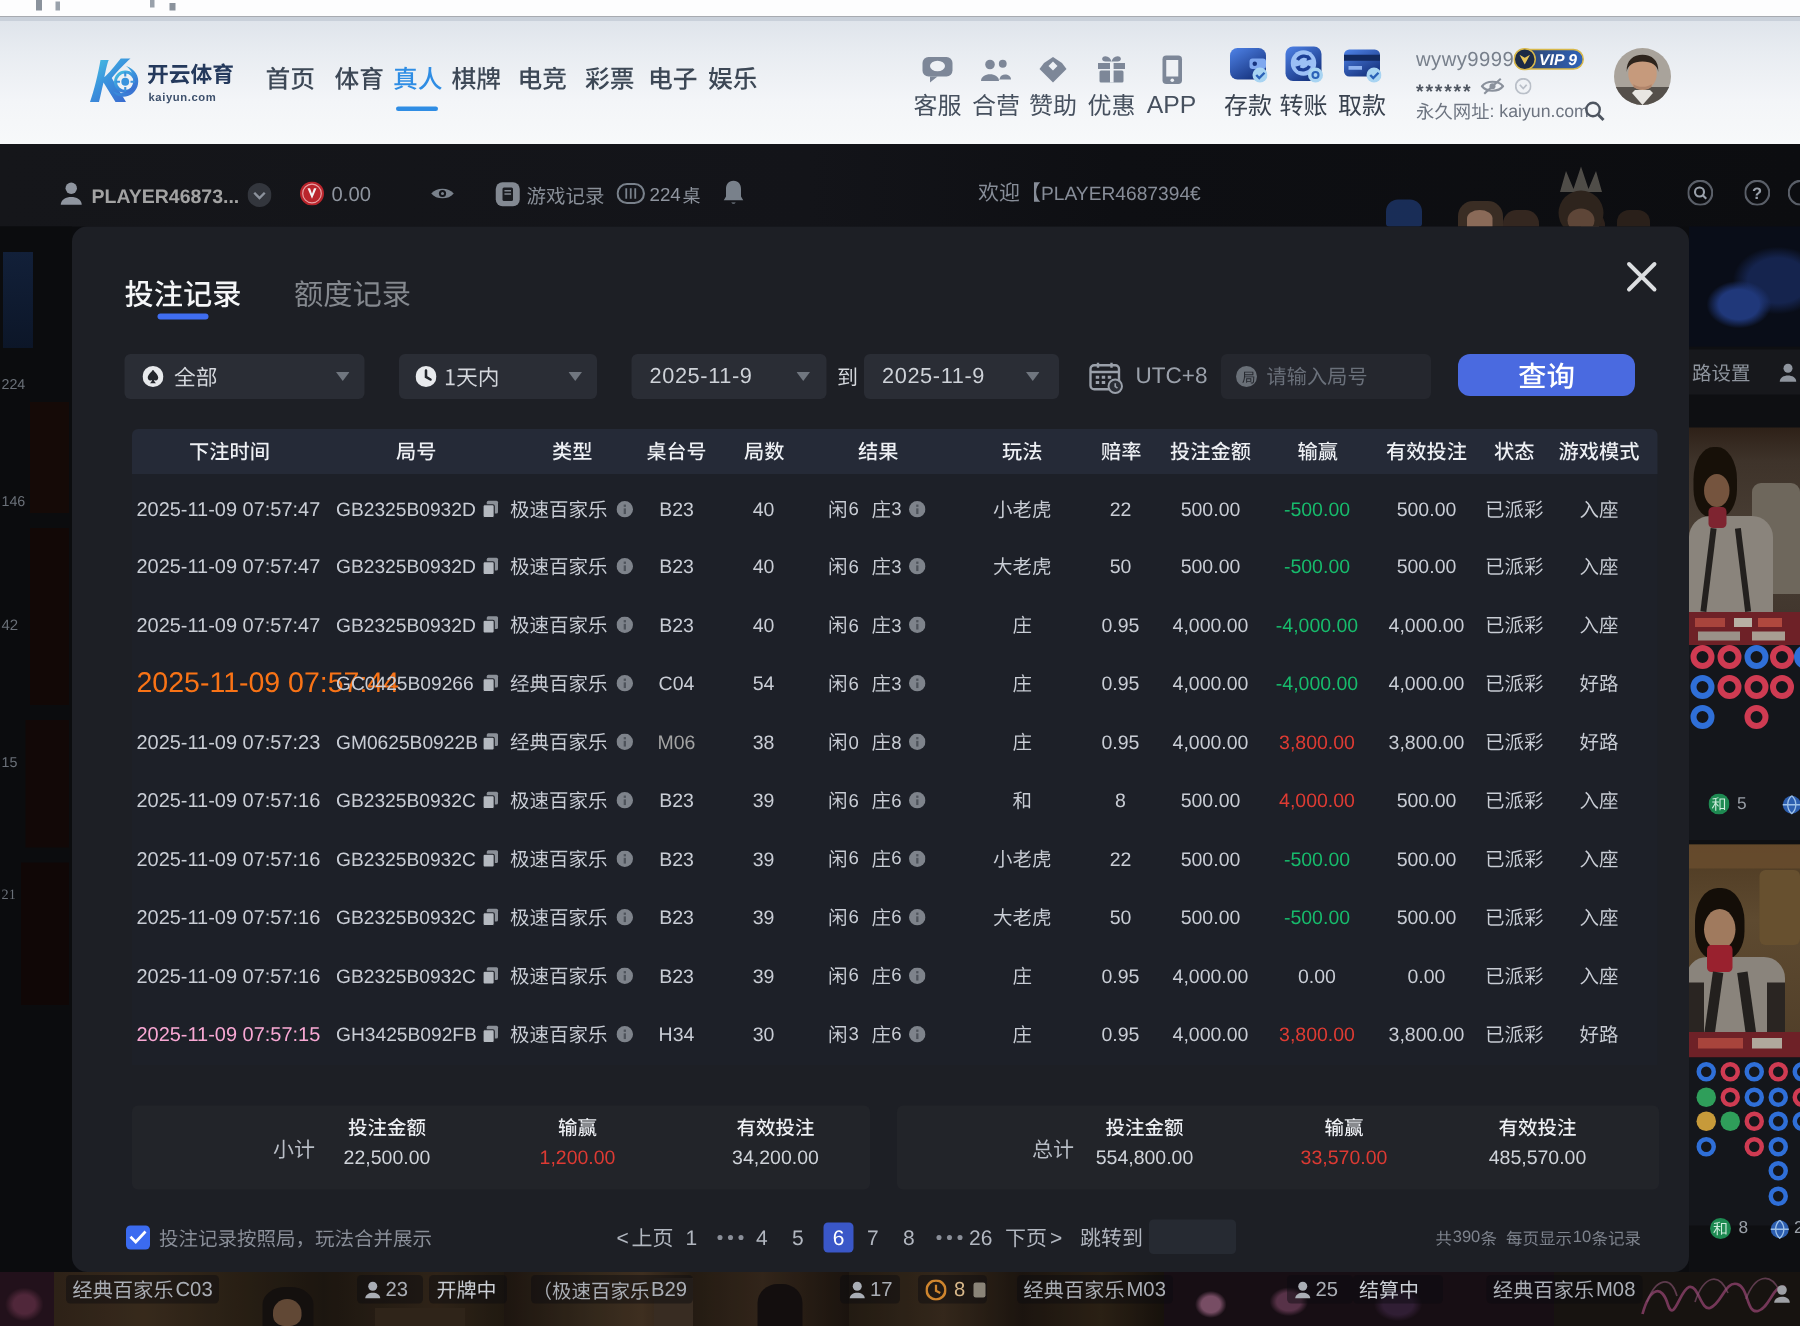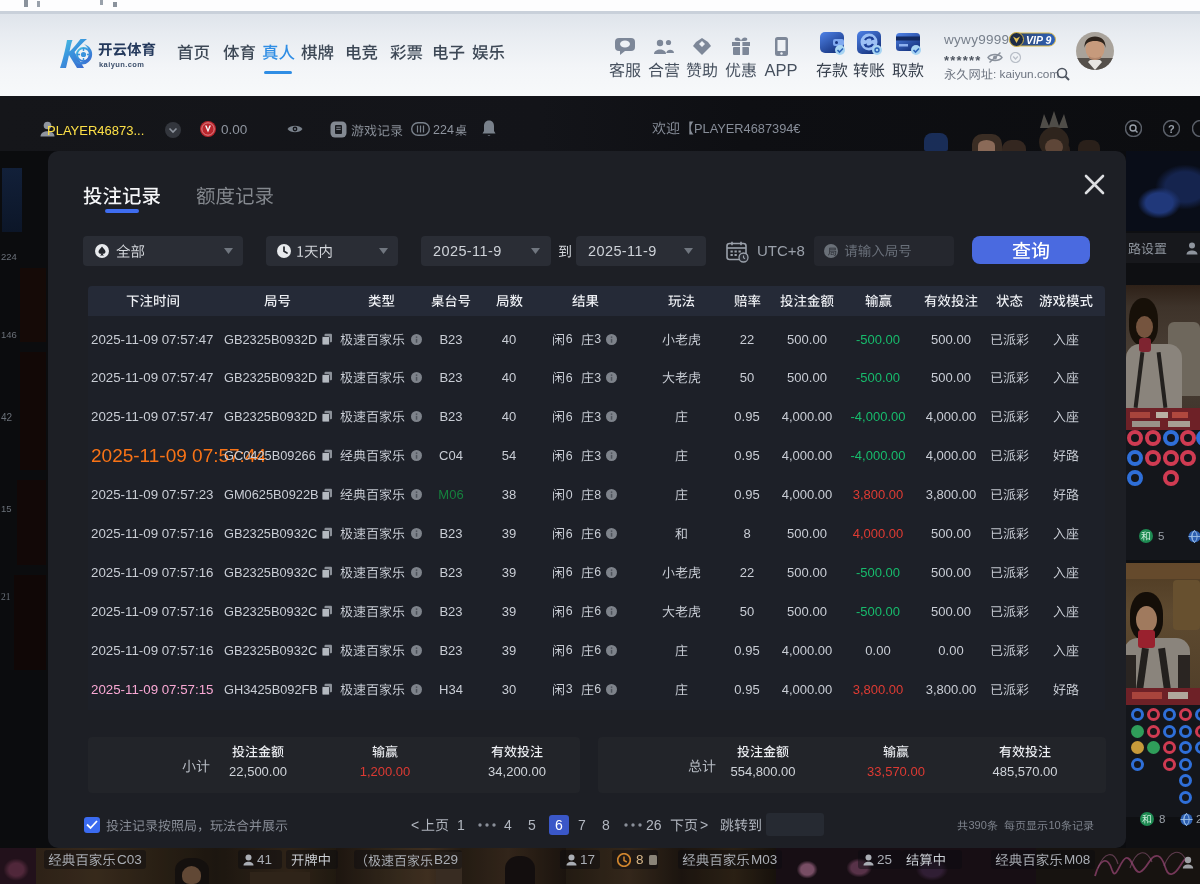--- a/index.html
+++ b/index.html
@@ -385,21 +385,21 @@
 <ellipse cx="19" cy="17" rx="9.5" ry="11" fill="#c69a7c"></ellipse>
 <path d="M8.5 16 C8 8 13 4.5 19 4.5 C25 4.5 30 8 29.5 16 C29 11.5 25 9 19 9 C13 9 9 11.5 8.5 16 Z" fill="#2e241c"></path>
 <path d="M13 24 C15 26.5 23 26.5 25 24 L25 26 C23 28 15 28 13 26 Z" fill="#b0846a"></path>
       </g>
     </svg>
 <div style="position:absolute;left:0;top:96px;width:1200px;height:55px;background:linear-gradient(90deg,#15161a 0%,#131419 45%,#0e0f13 62%,#0c0d10 100%)"></div>
 <svg style="position:absolute;left:40px;top:121px;" width="15" height="16" viewBox="0 0 15 16">
       <circle cx="7.5" cy="4.5" r="3.8" fill="#8f959f"></circle>
       <path d="M0.5 15.5 C0.5 8.5 14.5 8.5 14.5 15.5 Z" fill="#8f959f"></path>
     </svg>
-<div style="position:absolute;left:47px;top:121.5px;height:17px;line-height:17px;font-family:'Liberation Sans',sans-serif;font-size:13px;font-weight:400;color:#fde047;white-space:nowrap">PLAYER46873...</div>
+<div style="position:absolute;left:61px;top:121.5px;height:17px;line-height:17px;font-family:'Liberation Sans',sans-serif;font-size:13px;font-weight:700;color:#a3a3a3;white-space:nowrap">PLAYER46873...</div>
 <svg style="position:absolute;left:165px;top:122px;" width="16" height="16" viewBox="0 0 16 16">
       <circle cx="8" cy="8" r="8" fill="#33363d"></circle>
       <path d="M4.5 6.5 L8 10 L11.5 6.5" fill="none" stroke="#8c929c" stroke-width="1.6"></path>
     </svg>
 <svg style="position:absolute;left:200px;top:121px;" width="16" height="16" viewBox="0 0 16 16">
       <circle cx="8" cy="8" r="8" fill="#b9252c"></circle>
       <circle cx="8" cy="8" r="6.2" fill="none" stroke="#e8a0a4" stroke-width="0.8"></circle>
       <path d="M5 4.5 L8 11.5 L11 4.5 L9.3 4.5 L8 8.2 L6.7 4.5 Z" fill="#f2f3f5"></path>
     </svg>
 <div style="position:absolute;left:221px;top:121.0px;height:18px;line-height:18px;font-family:'Liberation Sans',sans-serif;font-size:13.5px;font-weight:400;color:#8f959f;white-space:nowrap">0.00</div>
@@ -620,21 +620,21 @@
         <use href="#R767e" x="2000"></use>
         <use href="#R5bb6" x="3000"></use>
         <use href="#R4e50" x="4000"></use>
       </g>
     </svg>
 <div style="position:absolute;left:117px;top:851.0px;height:18px;line-height:18px;font-family:'Liberation Sans',sans-serif;font-size:13.5px;font-weight:400;color:#aaaeb5;white-space:nowrap">C03</div>
 <svg style="position:absolute;left:243px;top:854px;" width="11" height="12" viewBox="0 0 11 12">
       <circle cx="5.5" cy="3.5" r="3" fill="#aaaeb5"></circle>
       <path d="M0.5 11.5 C0.5 6.5 10.5 6.5 10.5 11.5 Z" fill="#aaaeb5"></path>
     </svg>
-<div style="position:absolute;left:257px;top:851.0px;height:18px;line-height:18px;font-family:'Liberation Sans',sans-serif;font-size:13.5px;font-weight:400;color:#aaaeb5;white-space:nowrap">41</div>
+<div style="position:absolute;left:257px;top:851.0px;height:18px;line-height:18px;font-family:'Liberation Sans',sans-serif;font-size:13.5px;font-weight:400;color:#aaaeb5;white-space:nowrap">23</div>
 <svg style="position:absolute;left:291.0px;top:853.2px;overflow:visible" width="40" height="13.5" viewBox="0 0 3000 1000">
       <g fill="#ccd0d6" transform="translate(0,880) scale(1,-1)">
         <use href="#R5f00" x="0"></use>
         <use href="#R724c" x="1000"></use>
         <use href="#R4e2d" x="2000"></use>
       </g>
     </svg>
 <svg style="position:absolute;left:355.0px;top:853.5px;overflow:visible" width="78" height="13.0" viewBox="0 0 6000 1000">
       <g fill="#aaaeb5" transform="translate(0,880) scale(1,-1)">
         <use href="#Rff08" x="0"></use>
@@ -1145,21 +1145,21 @@
         <use href="#R767e" x="2000"></use>
         <use href="#R5bb6" x="3000"></use>
         <use href="#R4e50" x="4000"></use>
       </g>
     </svg>
 <svg style="position:absolute;left:411.0px;top:489.1px;" width="11" height="11" viewBox="0 0 11 11">
       <circle cx="5.5" cy="5.5" r="5.5" fill="#7e838b"></circle>
       <rect x="4.8" y="2.4" width="1.5" height="1.5" fill="#4e535b"></rect>
       <rect x="4.8" y="4.9" width="1.5" height="3.8" fill="#4e535b"></rect>
     </svg>
-<div style="position:absolute;left:451px;top:486.1px;height:17px;line-height:17px;transform:translateX(-50%);font-family:'Liberation Sans',sans-serif;font-size:13px;font-weight:400;color:#15803d;white-space:nowrap">M06</div>
+<div style="position:absolute;left:451px;top:486.1px;height:17px;line-height:17px;transform:translateX(-50%);font-family:'Liberation Sans',sans-serif;font-size:13px;font-weight:400;color:#a3a3a3;white-space:nowrap">M06</div>
 <div style="position:absolute;left:509px;top:486.1px;height:17px;line-height:17px;transform:translateX(-50%);font-family:'Liberation Sans',sans-serif;font-size:13px;font-weight:400;color:#c9cdd5;white-space:nowrap">38</div>
 <svg style="position:absolute;left:552.0px;top:488.1px;overflow:visible" width="13" height="13" viewBox="0 0 1000 1000">
       <g fill="#c9cdd5" transform="translate(0,880) scale(1,-1)">
         <use href="#R95f2" x="0"></use>
       </g>
     </svg>
 <div style="position:absolute;left:565.7px;top:486.6px;height:16px;line-height:16px;font-family:'Liberation Sans',sans-serif;font-size:12.4px;font-weight:400;color:#c9cdd5;white-space:nowrap">0</div>
 <svg style="position:absolute;left:580.5px;top:488.1px;overflow:visible" width="13" height="13" viewBox="0 0 1000 1000">
       <g fill="#c9cdd5" transform="translate(0,880) scale(1,-1)">
         <use href="#R5e84" x="0"></use>

